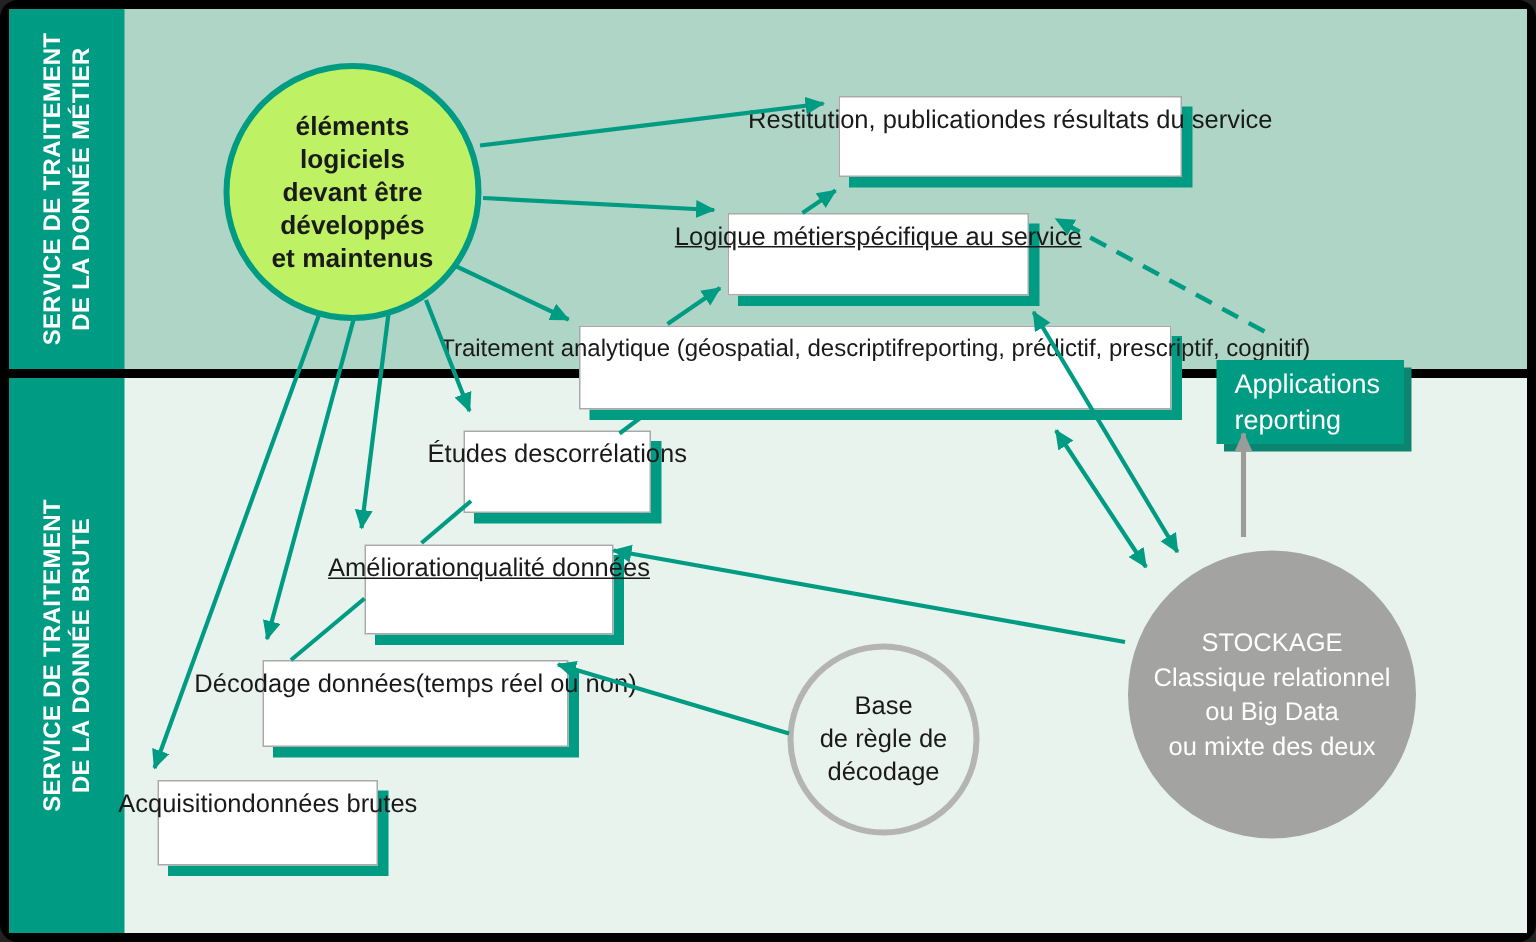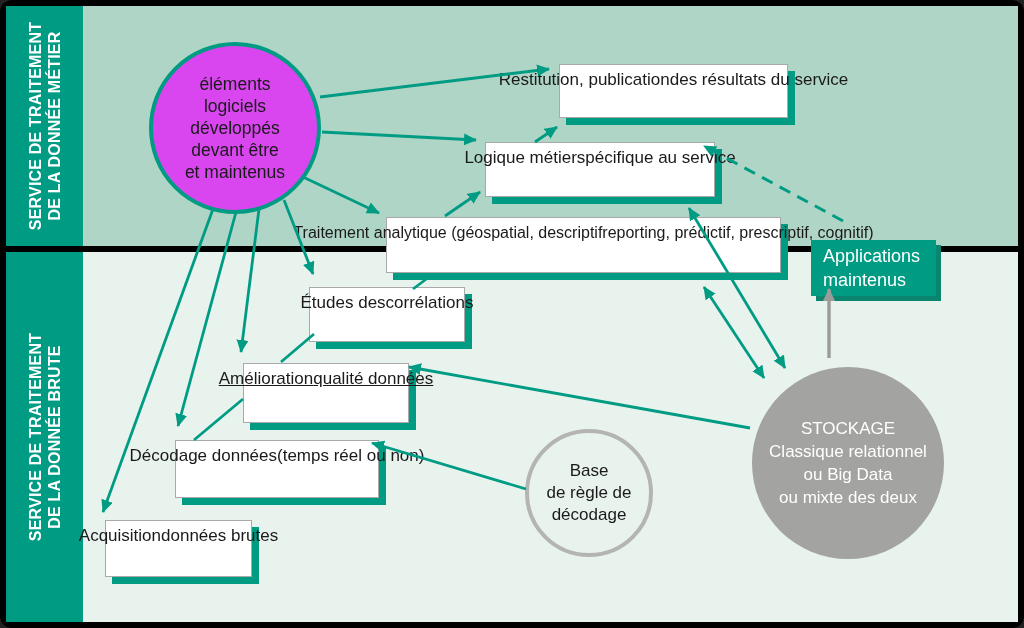--- a/index.html
+++ b/index.html
@@ -37,22 +37,22 @@
     padding:3px 12px;font-size:18px;line-height:24px;box-sizing:border-box;margin-top:22px;
   }
   .tealbox span{display:block;white-space:nowrap;}
   .circle{
     border-radius:50%;display:flex;flex-direction:column;
     justify-content:center;text-align:center;box-sizing:border-box;
   }
   .circle span{display:block;white-space:nowrap;}
   .circle-elements{
     left:149px;top:42px;width:172px;height:172px;
-    background:#d946ef;border:4px solid var(--teal);
-    font-size:17.5px;line-height:22px;
+    background:#bef264;border:4px solid var(--teal);
+    font-size:17.5px;line-height:22px;font-weight:bold;
   }
   .circle-base{
     left:525px;top:429px;width:128px;height:128px;
     background:var(--band-bottom);border:4px solid var(--gray-border);
     font-size:17px;line-height:22px;
   }
   .circle-stockage{
     left:752px;top:367px;width:192px;height:192px;
     background:var(--gray-node);border:none;color:#fff;
     font-size:17px;line-height:23px;
@@ -79,41 +79,41 @@
   <div class="side side-bottom">
     <div class="vlabel">
       <span>SERVICE DE TRAITEMENT</span>
       <span>DE LA DONNÉE BRUTE</span>
     </div>
   </div>
 
   <div class="node circle circle-elements">
     <span>éléments</span>
     <span>logiciels</span>
+    <span>devant être</span>
     <span>développés</span>
-    <span>devant être</span>
     <span>et maintenus</span>
   </div>
 
   <div class="node box" style="left:559px;top:64px;width:229px;height:54px;">
     <span>Restitution, publication</span>
     <span>des résultats du service</span>
   </div>
 
-  <div class="node box" style="left:485px;top:142px;width:230px;height:55px;">
+  <div class="node box" style="left:485px;top:142px;width:201px;height:55px;text-decoration:underline;">
     <span>Logique métier</span>
     <span>spécifique au service</span>
   </div>
 
   <div class="node box box-traitement" style="left:386px;top:217px;width:395px;height:56px;">
     <span>Traitement analytique (géospatial, descriptif</span>
     <span>reporting, prédictif, prescriptif, cognitif)</span>
   </div>
 
-  <div class="node box" style="left:309px;top:287px;width:156px;height:55px;">
+  <div class="node box" style="left:309px;top:287px;width:125px;height:55px;">
     <span>Études des</span>
     <span>corrélations</span>
   </div>
 
   <div class="node box" style="left:243px;top:363px;width:166px;height:60px;text-decoration:underline;">
     <span>Amélioration</span>
     <span>qualité données</span>
   </div>
 
   <div class="node box" style="left:175px;top:440px;width:204px;height:58px;">
@@ -121,21 +121,21 @@
     <span>(temps réel ou non)</span>
   </div>
 
   <div class="node box" style="left:105px;top:520px;width:147px;height:57px;">
     <span>Acquisition</span>
     <span>données brutes</span>
   </div>
 
   <div class="node tealbox" style="left:811px;top:218px;width:125px;height:56px;">
     <span>Applications</span>
-    <span>maintenus</span>
+    <span>reporting</span>
   </div>
 
   <div class="node circle circle-base">
     <span>Base</span>
     <span>de règle de</span>
     <span>décodage</span>
   </div>
 
   <div class="node circle circle-stockage">
     <span>STOCKAGE</span>

